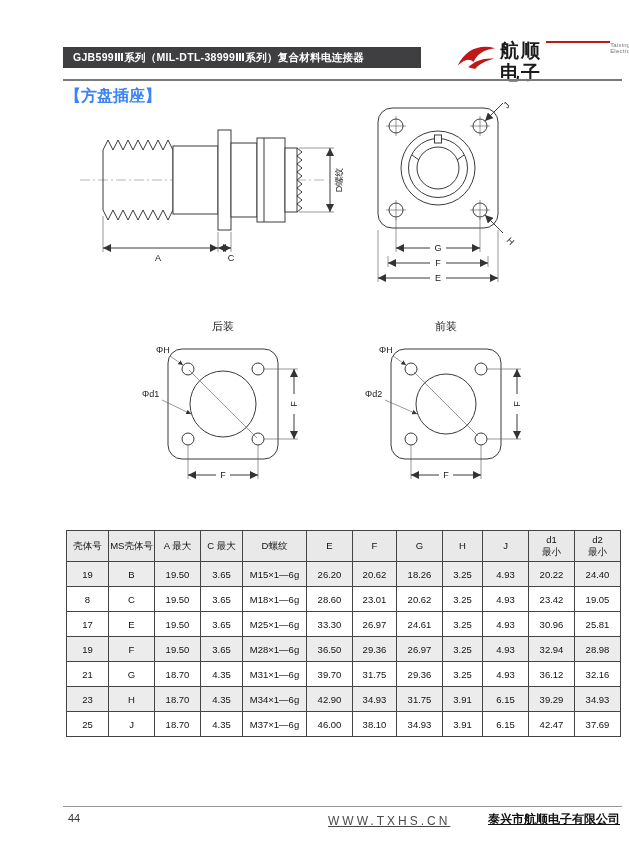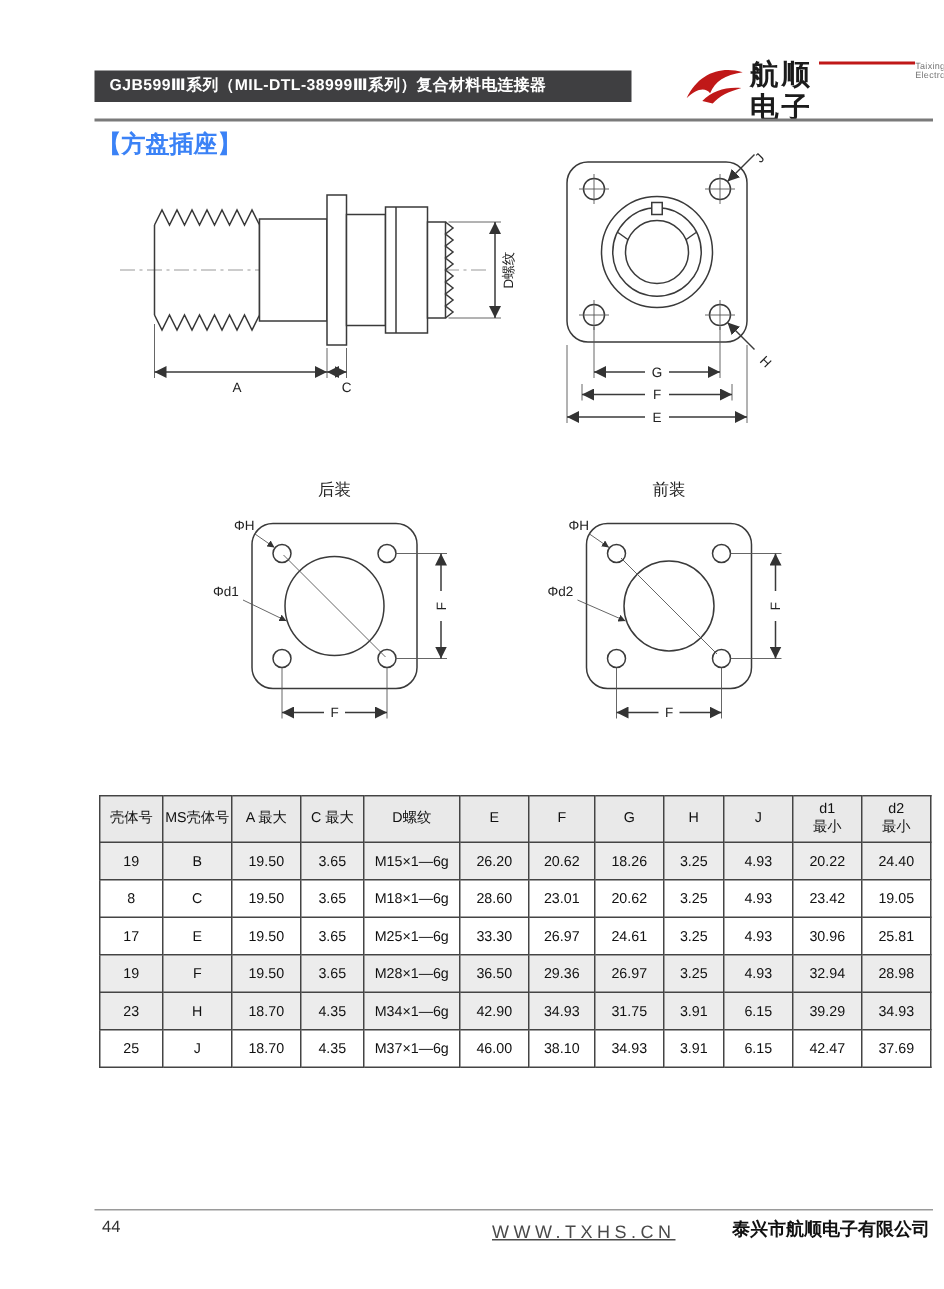--- a/index.html
+++ b/index.html
@@ -36,21 +36,21 @@
     table-layout:fixed;font-size:9.5px;color:#111;}
   .spec-table th,.spec-table td{border:1px solid #444;text-align:center;padding:0;}
   .spec-table th{height:30px;background:#e9e9e9;font-weight:normal;white-space:pre-line;line-height:1.25;}
   .spec-table td{height:24px;background:#fff;}
   .spec-table tr.alt td{background:#ececec;}
 
   
   .footer-rule{position:absolute;left:35px;top:806px;width:559px;height:1px;background:#9a9a9a;}
   .page-number{position:absolute;left:40px;top:812px;font-size:11px;color:#333;}
   .website{position:absolute;left:300px;top:814px;font-size:12px;color:#4a4a4a;letter-spacing:3px;text-decoration:underline;}
-  .company{position:absolute;right:37px;top:811px;font-size:12px;font-weight:bold;color:#111;}
+  .company{position:absolute;right:37px;top:811px;font-size:12px;font-weight:bold;color:#111;text-decoration:underline;}
 </style>
 </head>
 <body>
 
 <div class="page">
 
   <div class="title-bar">GJB599Ⅲ系列（MIL-DTL-38999Ⅲ系列）复合材料电连接器</div>
 
   <div class="logo">
     <svg class="logo-swoosh" viewBox="0 0 46 34">
@@ -304,20 +304,34 @@
           <td>3.65</td>
           <td>M28×1—6g</td>
           <td>36.50</td>
           <td>29.36</td>
           <td>26.97</td>
           <td>3.25</td>
           <td>4.93</td>
           <td>32.94</td>
           <td>28.98</td>
         </tr>
+        <tr>
+          <td>21</td>
+          <td>G</td>
+          <td>18.70</td>
+          <td>4.35</td>
+          <td>M31×1—6g</td>
+          <td>39.70</td>
+          <td>31.75</td>
+          <td>29.36</td>
+          <td>3.25</td>
+          <td>4.93</td>
+          <td>36.12</td>
+          <td>32.16</td>
+        </tr>
         <tr class="alt">
           <td>23</td>
           <td>H</td>
           <td>18.70</td>
           <td>4.35</td>
           <td>M34×1—6g</td>
           <td>42.90</td>
           <td>34.93</td>
           <td>31.75</td>
           <td>3.91</td>

